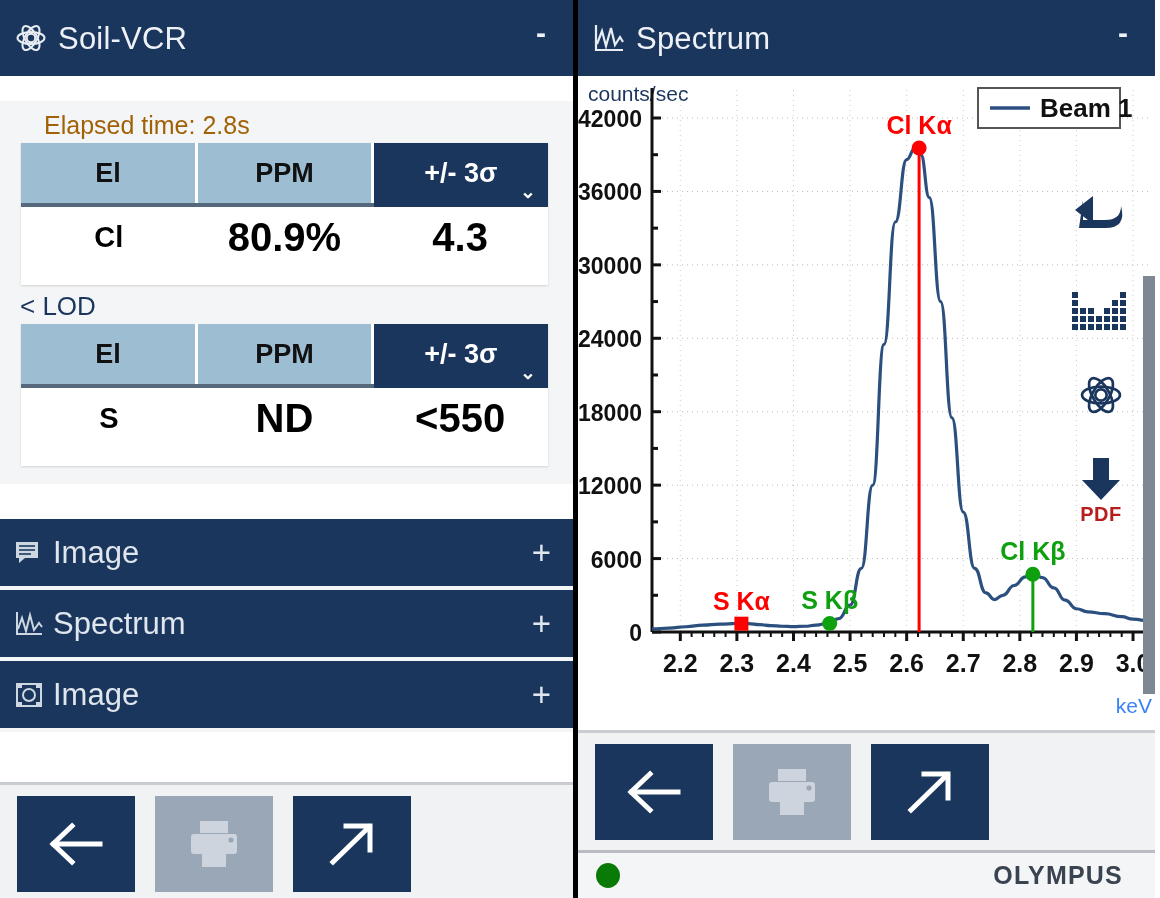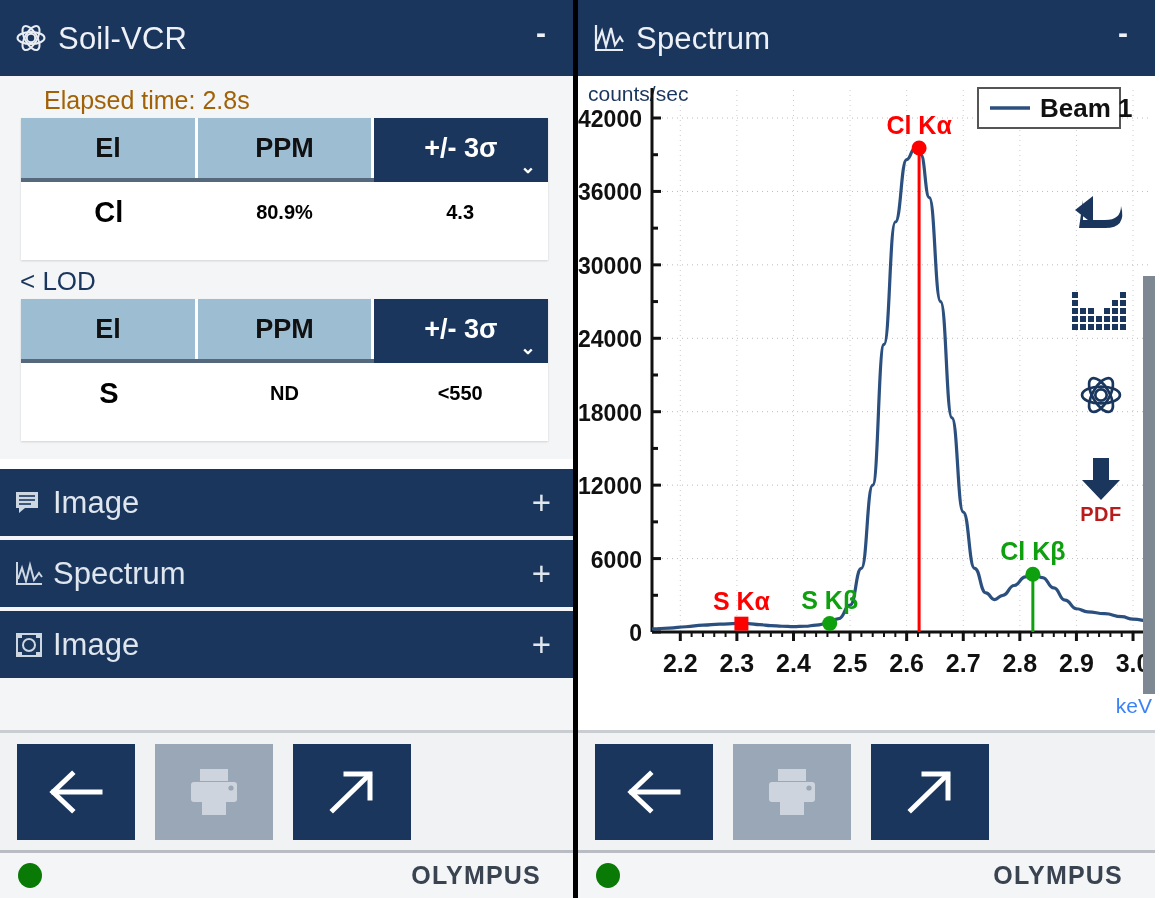--- a/index.html
+++ b/index.html
@@ -6,21 +6,21 @@
   html, body {
     width: 1160px; height: 898px;
     background: #ffffff;
     font-family: "Liberation Sans", sans-serif;
     overflow: hidden;
   }
   #app { position: relative; width: 1160px; height: 898px; display: flex; }
 
   
   .panel { position: relative; height: 898px; background: #ffffff; display: flex; flex-direction: column; }
-  .panel-left  { width: 578px; border-right: 5px solid #000000; }
+  .panel-left  { width: 578px; border-right: 5px solid #000000; gap: 25px; }
   .panel-right { width: 577px; }
 
   .titlebar {
     height: 76px; background: #1b365d; color: #eef2f7;
     display: flex; align-items: center; padding: 0 18px 0 14px;
     flex: 0 0 76px;
   }
   .titlebar .tb-icon { width: 34px; height: 34px; margin-right: 10px; display:block; }
   .titlebar .tb-title { font-size: 31px; font-weight: 400; letter-spacing: .2px; line-height: 1; }
   .titlebar .tb-min {
@@ -44,21 +44,21 @@
     height: 62px; border-bottom: 4px solid #56687c; border-right: 3px solid #ffffff;
     position: relative;
   }
   table.restable th.sel {
     background: #1b365d; color: #ffffff; border-bottom: 4px solid #1b365d; border-right: none;
   }
   table.restable th.sel .chev {
     position: absolute; right: 12px; bottom: 2px; font-size: 19px; line-height: 1; font-weight: 700;
   }
   table.restable td {
-    background: #ffffff; color: #000000; font-size: 20px; font-weight: 700;
+    background: #ffffff; color: #000000; font-size: 40px; font-weight: 700;
     height: 62px; text-align: center; border: none;
   }
   table.restable td.el { font-size: 29px; }
 
   
   .accordion { margin-top: 10px; }
   .acc-row {
     height: 71px; background: #1b365d; color: #dfe6ee;
     display: flex; align-items: center; padding: 0 22px 0 14px;
     border-bottom: 4px solid #f4f5f7; cursor: pointer;

